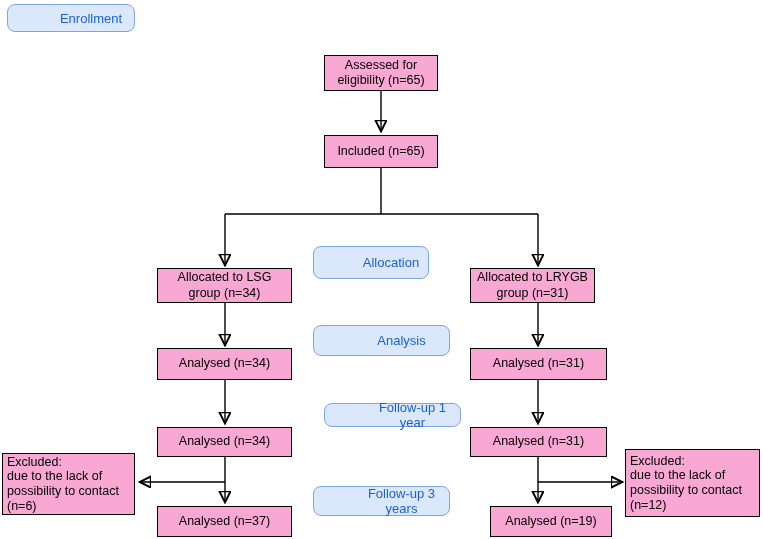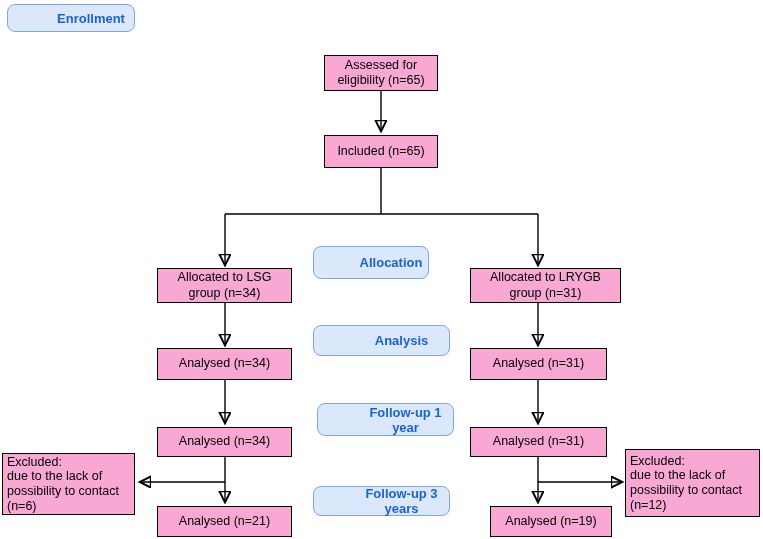--- a/index.html
+++ b/index.html
@@ -39,21 +39,21 @@
   }
   .phase{
     position:absolute;
     z-index:2;
     box-sizing:border-box;
     background:var(--label-fill,#dbe8fc);
     border:1.5px solid var(--label-border,#7ea6e0);
     border-radius:8px;
     display:flex;align-items:center;justify-content:center;
     text-align:center;
-    font-size:13px;font-weight:bold;
+    font-size:13px;font-weight:normal;
     color:var(--label-text,#1a62d0);
     padding-left:40px;
   }
 </style>
 </head>
 <body>
 
 <div class="canvas">
 
   <svg class="connectors" viewBox="0 0 763 539" xmlns="http://www.w3.org/2000/svg">
@@ -82,44 +82,44 @@
   <div class="node" style="left:324px;top:55px;width:114px;height:36px">Assessed for
 eligibility (n=65)</div>
 
   <div class="node" style="left:324px;top:135px;width:114px;height:33px">Included (n=65)</div>
 
   <div class="phase" style="left:313px;top:246px;width:116px;height:33px">Allocation</div>
 
   <div class="node" style="left:157px;top:268px;width:135px;height:35px">Allocated to LSG
 group (n=34)</div>
 
-  <div class="node" style="left:470px;top:268px;width:151px;height:35px">Allocated to LRYGB
+  <div class="node" style="left:470px;top:268px;width:125px;height:35px">Allocated to LRYGB
 group (n=31)</div>
 
   <div class="phase" style="left:313px;top:325px;width:137px;height:31px">Analysis</div>
 
   <div class="node" style="left:157px;top:348px;width:135px;height:32px">Analysed (n=34)</div>
 
   <div class="node" style="left:470px;top:348px;width:137px;height:32px">Analysed (n=31)</div>
 
-  <div class="phase" style="left:317px;top:403px;width:137px;height:33px">Follow-up 1 year</div>
+  <div class="phase" style="left:324px;top:403px;width:137px;height:24px">Follow-up 1 year</div>
 
   <div class="node" style="left:157px;top:427px;width:135px;height:30px">Analysed (n=34)</div>
 
   <div class="node" style="left:470px;top:427px;width:137px;height:30px">Analysed (n=31)</div>
 
   <div class="node excluded" style="left:2px;top:453px;width:133px;height:62px">Excluded:
 due to the lack of
 possibility to contact
 (n=6)</div>
 
   <div class="node excluded" style="left:625px;top:449px;width:135px;height:68px">Excluded:
 due to the lack of
 possibility to contact
 (n=12)</div>
 
   <div class="phase" style="left:313px;top:486px;width:137px;height:30px">Follow-up 3 years</div>
 
-  <div class="node" style="left:157px;top:506px;width:135px;height:31px">Analysed (n=21)</div>
+  <div class="node" style="left:157px;top:506px;width:135px;height:31px">Analysed (n=37)</div>
 
   <div class="node" style="left:490px;top:506px;width:122px;height:31px">Analysed (n=19)</div>
 
 </div>
 
 </body></html>

